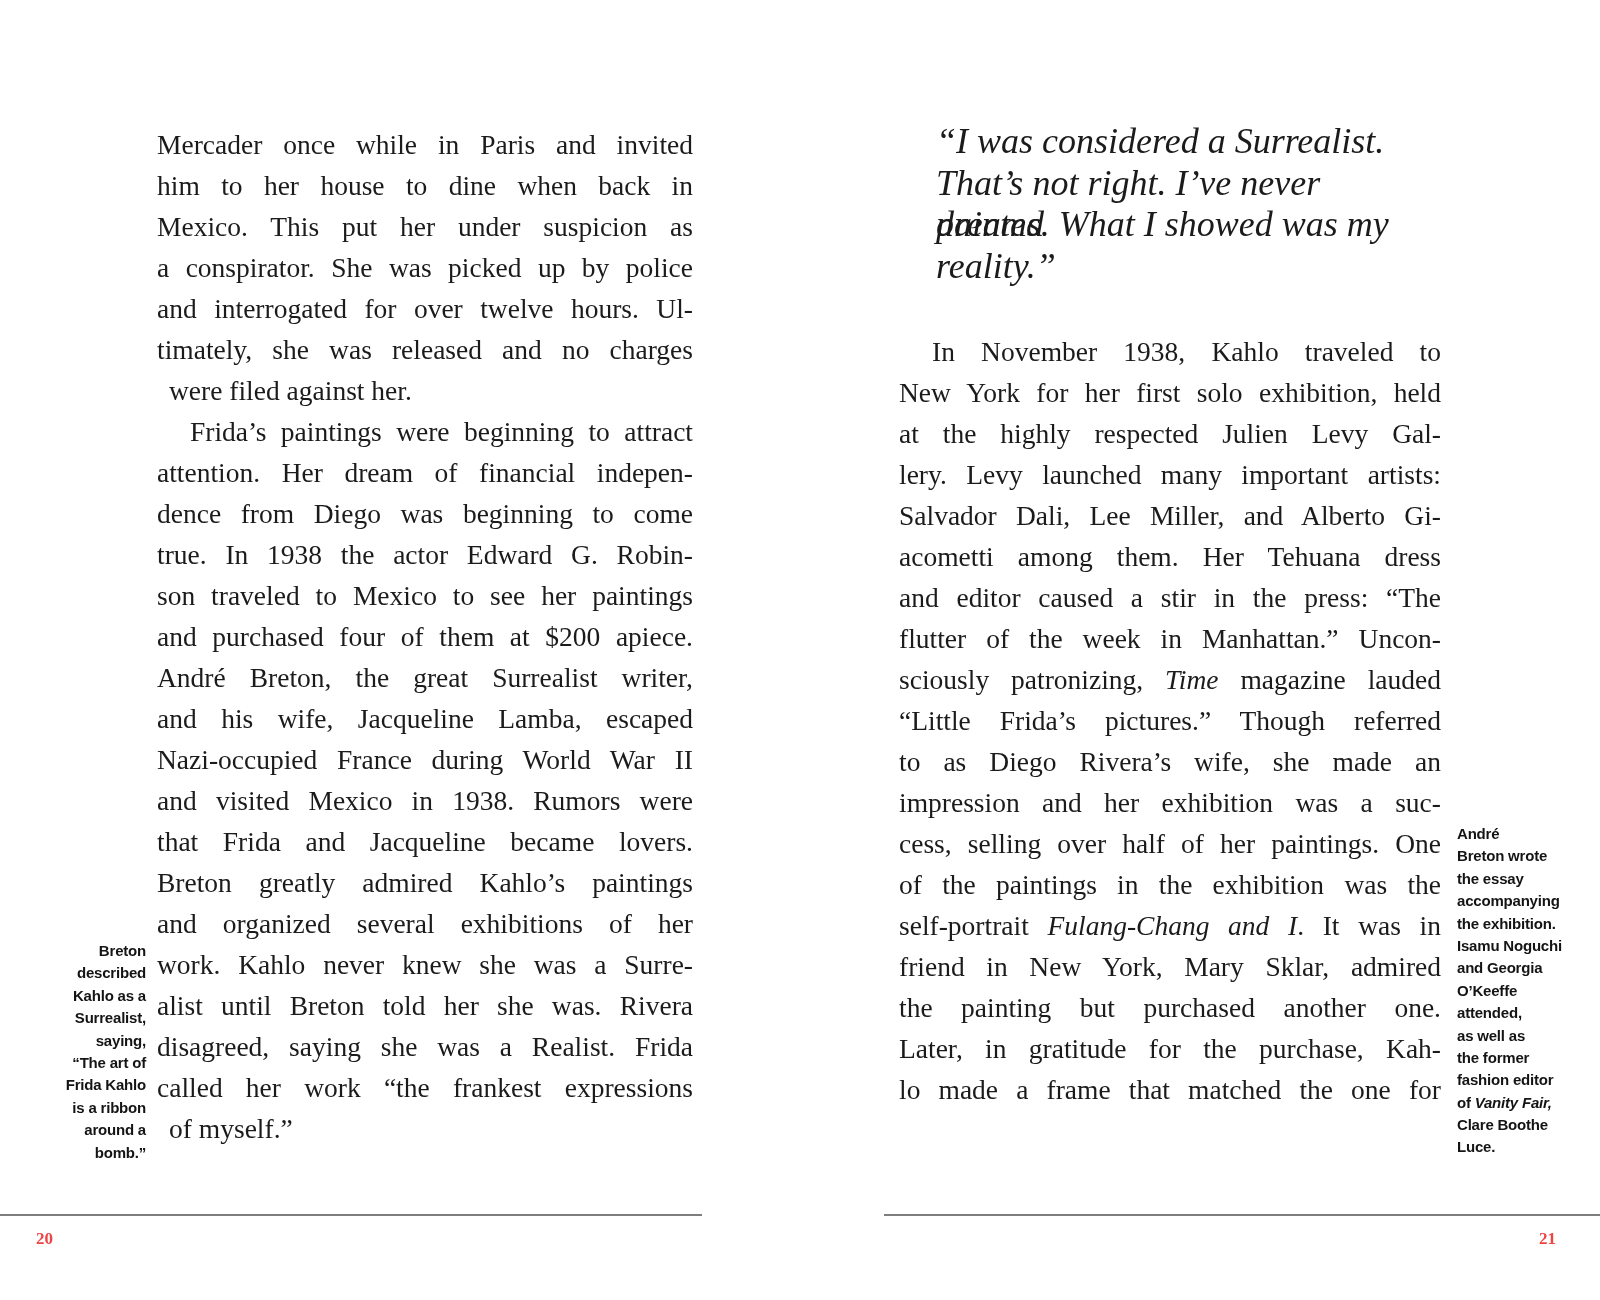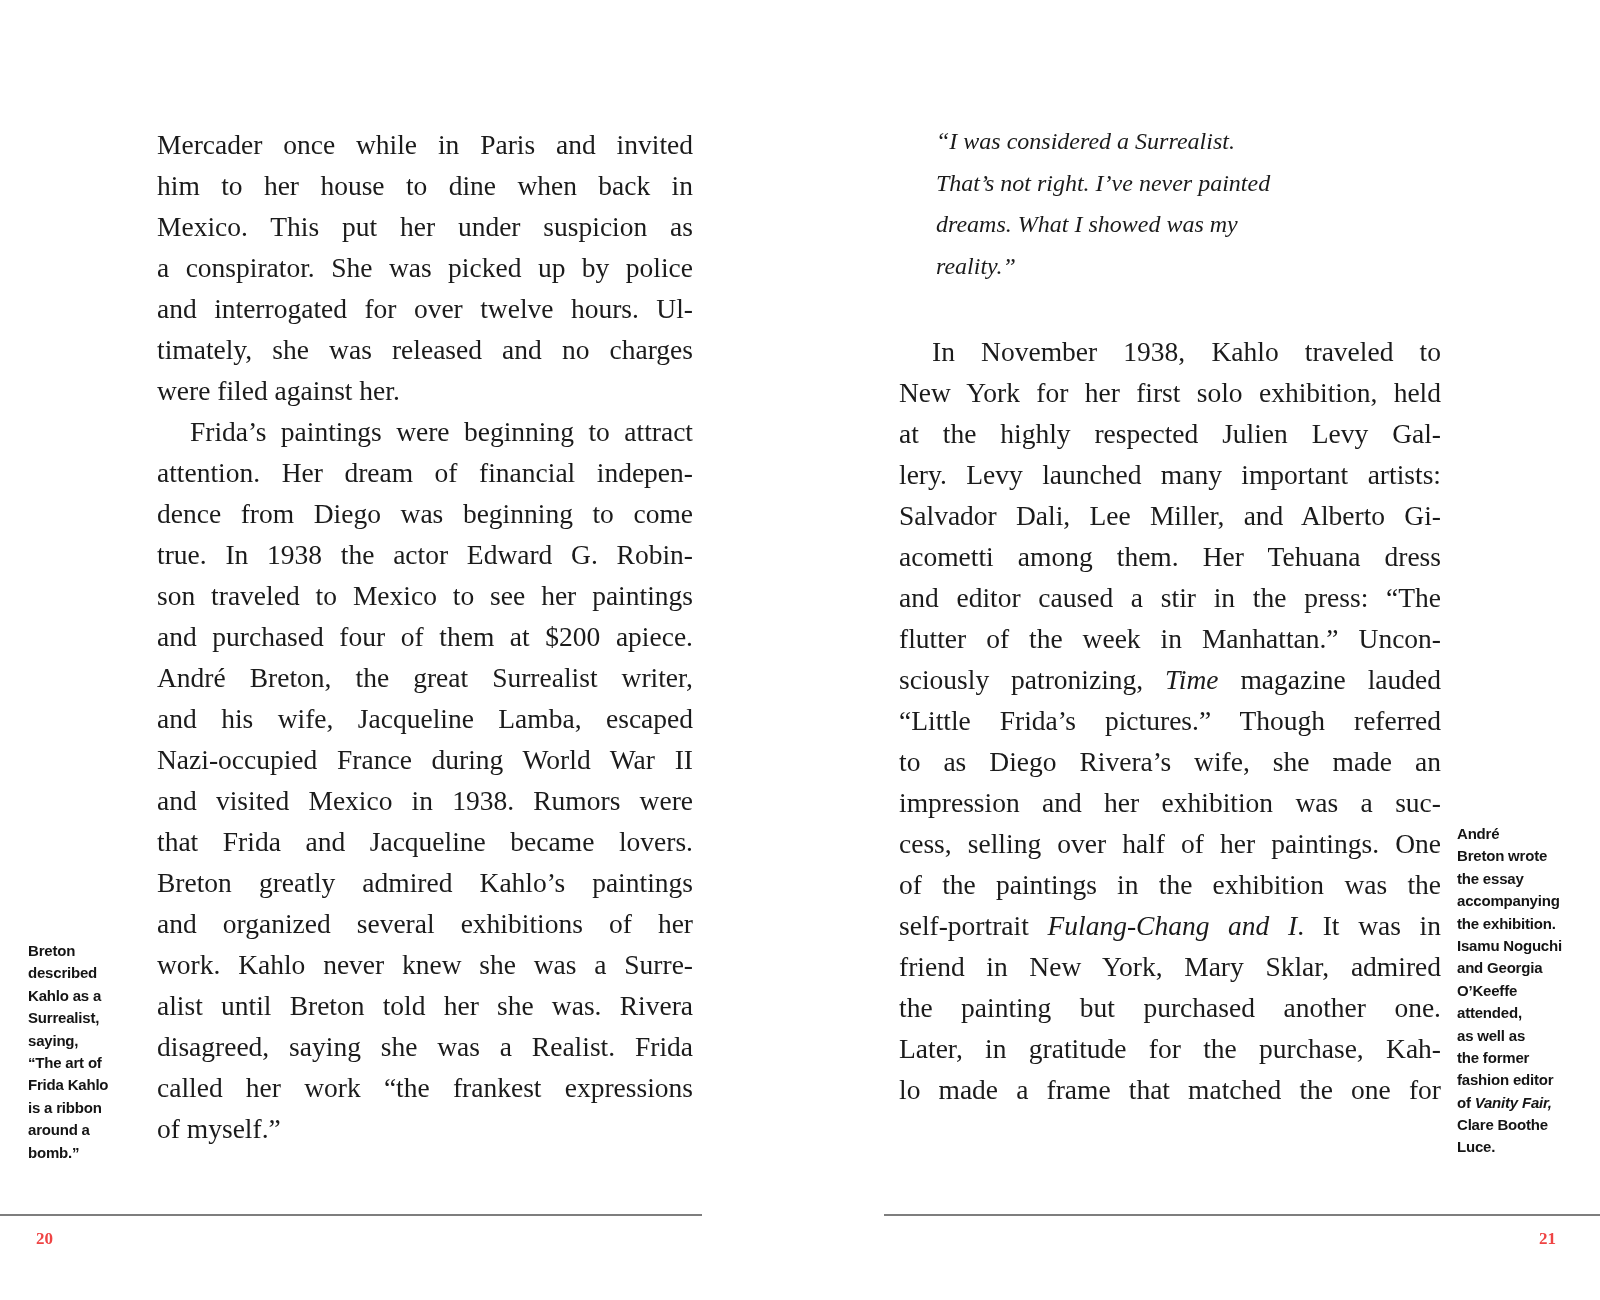--- a/index.html
+++ b/index.html
@@ -6,32 +6,32 @@
   .spread{
     position:relative;width:1600px;height:1300px;background:#ffffff;
     font-family:"Liberation Serif",serif;color:#1b1b1b;overflow:hidden;
   }
   .page{position:absolute;top:17px;width:800px;height:1192px;}
   .page-left{left:0;}
   .page-right{left:800px;}
 
   .bodycol{position:absolute;font-size:27.5px;}
   .line{height:41px;line-height:41px;text-align:justify;text-align-last:justify;white-space:normal;}
-  .line.last{text-align:right;text-align-last:left;}
+  .line.last{text-align:right;text-align-last:left;margin-left:12px;}
   .line.indent{text-indent:33px;}
 
-  .quote{position:absolute;font-size:24px;font-style:italic;}
+  .quote{position:absolute;font-size:36px;font-style:italic;}
   .quote .nline{height:41.5px;line-height:41.5px;}
 
   .mnote{
     position:absolute;font-family:"Liberation Sans",sans-serif;
     font-weight:bold;font-size:15px;color:#141414;letter-spacing:-0.2px;
   }
   .mnote .nline{height:22.4px;line-height:22.4px;}
-  .mnote-left{}
+  .mnote-left{text-align:right;}
   .mnote-right{text-align:left;}
 
   .rule{position:absolute;height:2px;background:#7e7e7e;}
   .pagenum{
     position:absolute;font-family:"Liberation Serif",serif;
     font-size:17px;font-weight:bold;color:#ef4444;
   }
   i{font-style:italic;}
 </style>
 </head>

